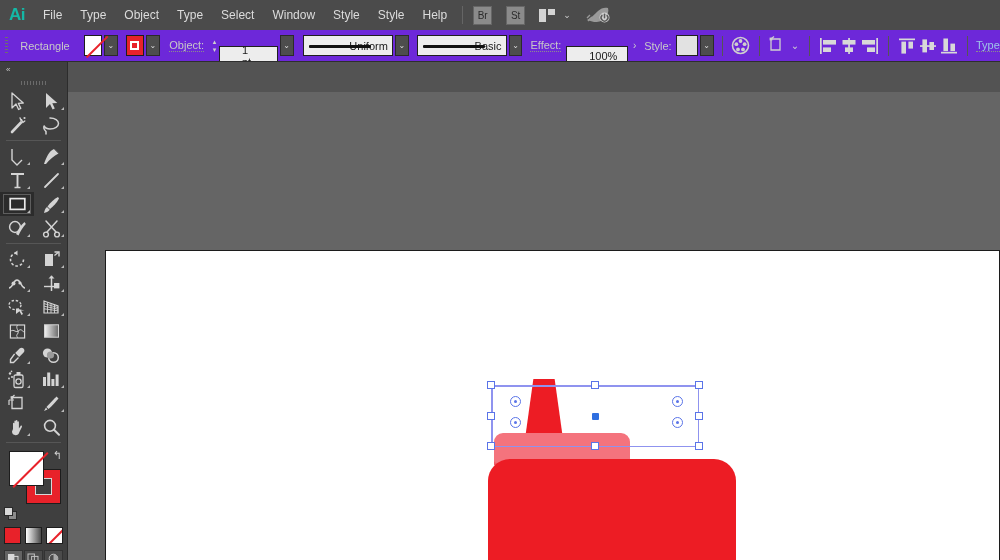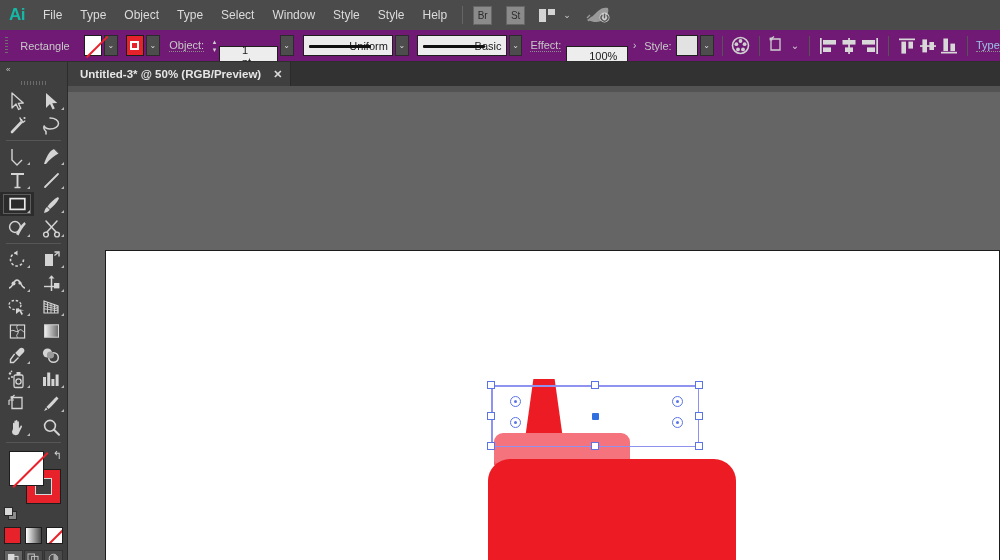--- a/index.html
+++ b/index.html
@@ -44,21 +44,21 @@
   #ws-switch .sq { display: flex; gap: 2px; }
   #ws-switch .sq i { display: block; background: #d4d4d4; }
   #ws-switch .sq i.a { width: 7px; height: 13px; }
   #ws-switch .sq i.b { width: 7px; height: 6px; }
   .caret { margin-left: 8px; color: #d0d0d0; font-size: 9px; }
   #rocket { margin-right: 8px; cursor: default; }
 
   
   #controlbar {
     position: absolute; left: 0; top: 30px; width: 1000px; height: 32px;
-    background: #701a75;
+    background: #6d28d9;
     display: flex; align-items: center;
     border-bottom: 1px solid #2e2e2e;
     overflow: hidden;
   }
   .grip {
     width: 4px; height: 18px; margin: 0 6px 0 5px;
     background: repeating-linear-gradient(to bottom, #6e6e6e 0 1px, transparent 1px 3px);
   }
   .cb-label {
     color: #c8c8c8; font-size: 11px; white-space: nowrap;
@@ -427,26 +427,20 @@
         <rect x="4.4" y="1.5" width="4.6" height="12.6" fill="#d8d8d8"></rect>
         <rect x="11.4" y="6.6" width="4.6" height="7.5" fill="#d8d8d8"></rect>
       </svg>
     </div>
 
     <div class="cb-sep"></div>
 
     <div class="cb-label cb-underdot" style="color:#9fc4e8">Type</div>
   </div>
 
-  <div id="tabbar">
-    <div id="doc-tab">
-      <span class="title">Untitled-3* @ 50% (RGB/Preview)</span>
-      <span class="close">✕</span>
-    </div>
-  </div>
 
   <div id="toolpanel">
     <div id="tp-collapse">«</div>
     <div id="tp-grip">
         <i></i>
       </div>
 
     <div class="tool-grid">
       <div class="tool">
         <svg width="15" height="19" viewBox="0 0 15 19">

